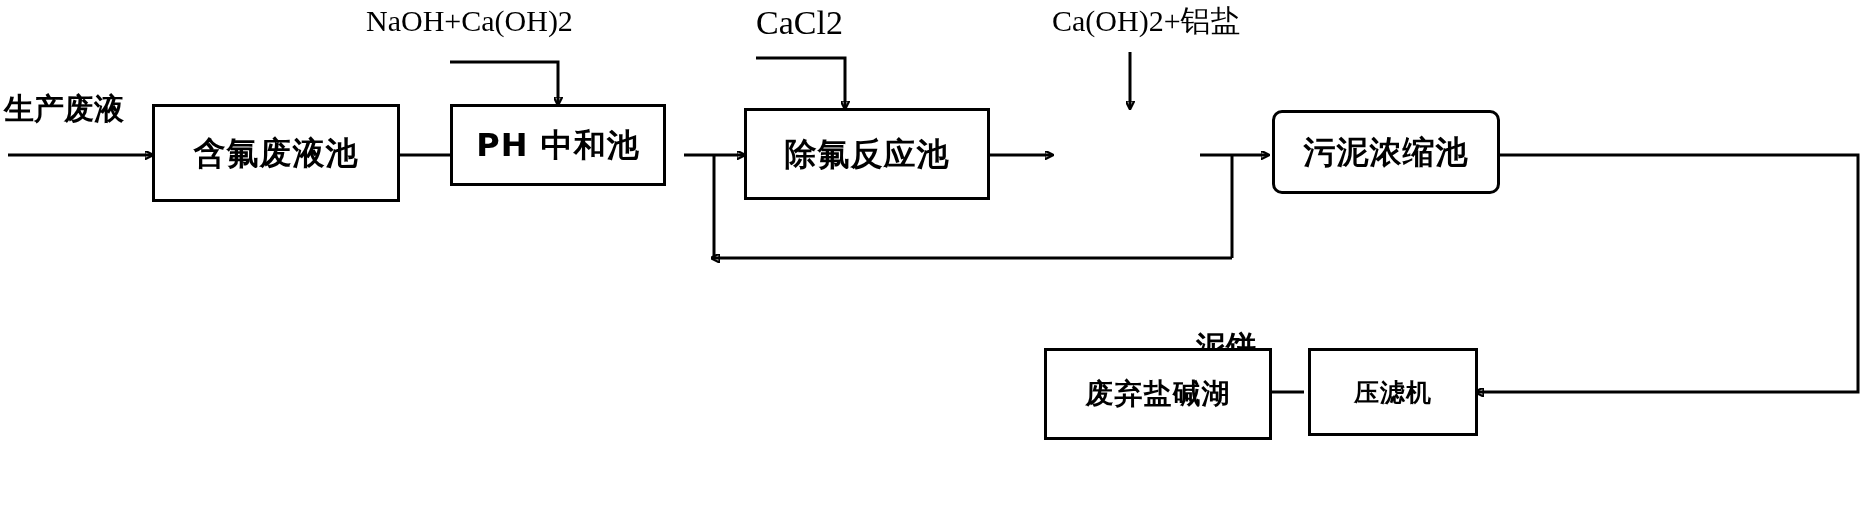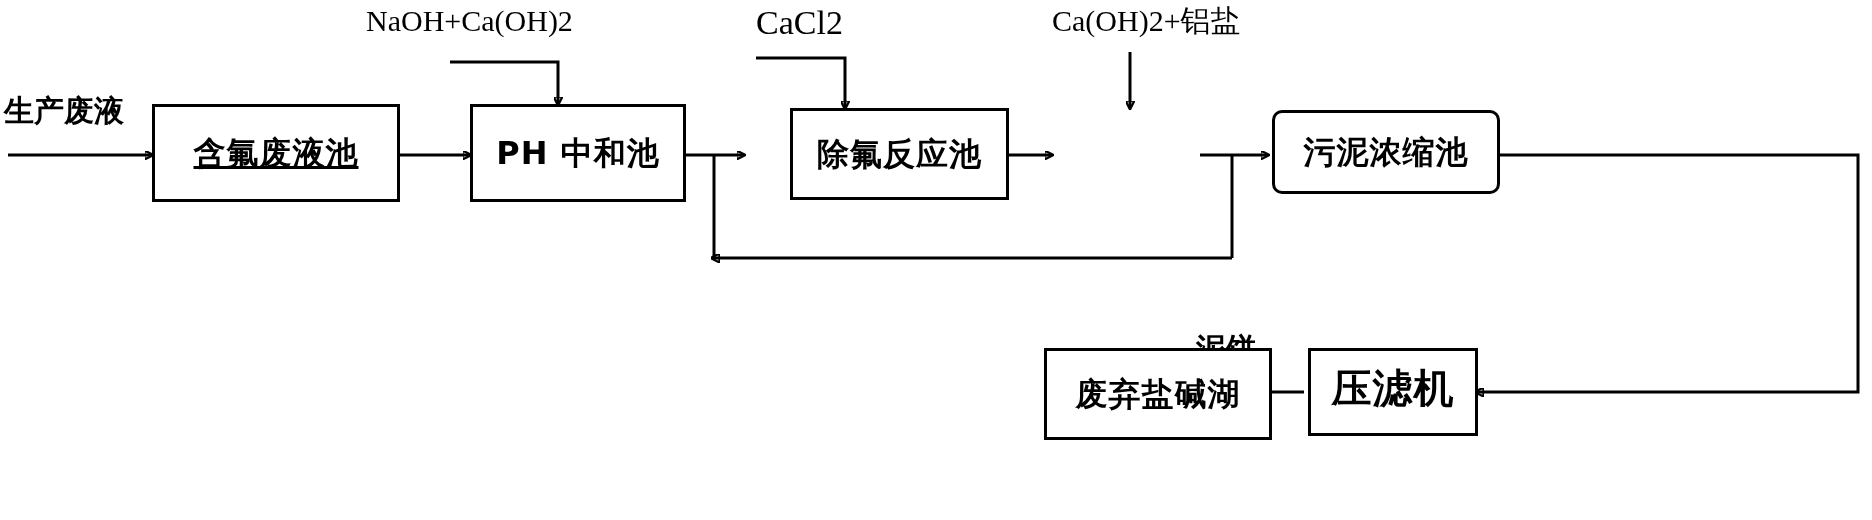--- a/index.html
+++ b/index.html
@@ -35,21 +35,21 @@
     display: block;
     line-height: 1;
   }
   .free-label {
     position: absolute;
     color: #000000;
     white-space: nowrap;
     line-height: 1;
   }
   .cjk-label {
-    font-family: Liberation Serif, serif;
+    font-family: Liberation Mono, monospace;
     font-weight: 700;
     text-align: right;
   }
   .chem-label {
     font-family: "Liberation Serif", "DejaVu Serif", serif;
     font-weight: 400;
   }
   svg.wires {
     position: absolute;
     left: 0;
@@ -104,38 +104,38 @@
   <div class="free-label cjk-label" style="left:4px; top:96px; font-size:30px;">生产废液</div>
 
   <div class="free-label chem-label" style="left:366px; top:6px; font-size:30px;">NaOH+Ca(OH)2</div>
 
   <div class="free-label chem-label" style="left:756px; top:6px; font-size:34px;">CaCl2</div>
 
   <div class="free-label chem-label" style="left:1052px; top:6px; font-size:30px;">Ca(OH)2+铝盐</div>
 
   <div class="free-label cjk-label" style="left:1196px; top:334px; font-size:30px;">泥饼</div>
 
-  <div class="node" style="left:152px; top:104px; width:248px; height:98px; font-size:32px;text-decoration:underline;">
+  <div class="node" style="left:152px; top:104px; width:248px; height:98px; font-size:32px;">
     <span class="node-label">含氟废液池</span>
   </div>
 
-  <div class="node" style="left:470px; top:104px; width:216px; height:98px; font-size:32px;">
+  <div class="node" style="left:450px; top:104px; width:216px; height:82px; font-size:32px;">
     <span class="node-label">PH 中和池</span>
   </div>
 
-  <div class="node" style="left:744px; top:108px; width:219px; height:92px; font-size:32px;margin-left:46px;">
+  <div class="node" style="left:744px; top:108px; width:246px; height:92px; font-size:32px;">
     <span class="node-label">除氟反应池</span>
   </div>
 
 
   <div class="node" style="left:1272px; top:110px; width:228px; height:84px; font-size:32px;border-radius:10px;">
     <span class="node-label">污泥浓缩池</span>
   </div>
 
-  <div class="node" style="left:1044px; top:348px; width:228px; height:92px; font-size:32px;">
+  <div class="node" style="left:1044px; top:348px; width:228px; height:92px; font-size:28px;">
     <span class="node-label">废弃盐碱湖</span>
   </div>
 
-  <div class="node" style="left:1308px; top:348px; width:170px; height:88px; font-size:40px;font-family:Liberation Mono, monospace;">
+  <div class="node" style="left:1308px; top:348px; width:170px; height:88px; font-size:25px;">
     <span class="node-label">压滤机</span>
   </div>
 
 </div>
 
 </body></html>

